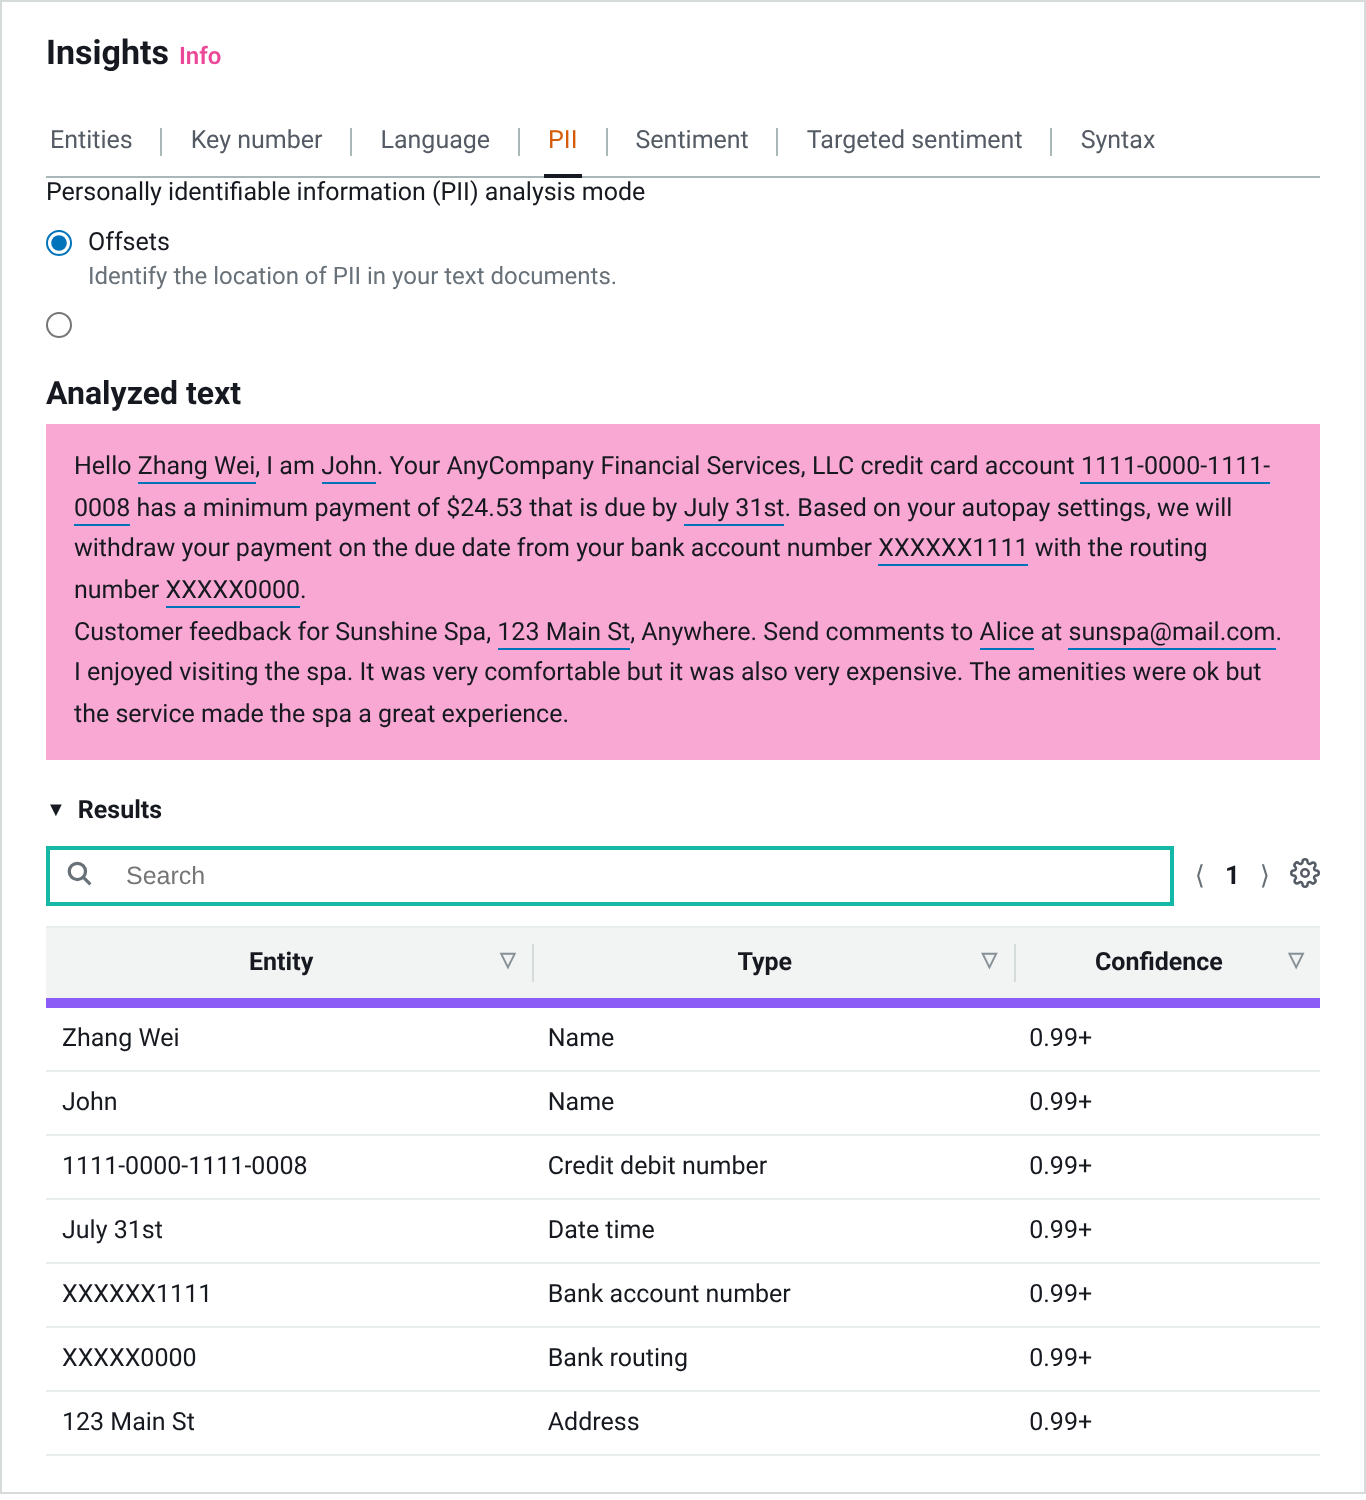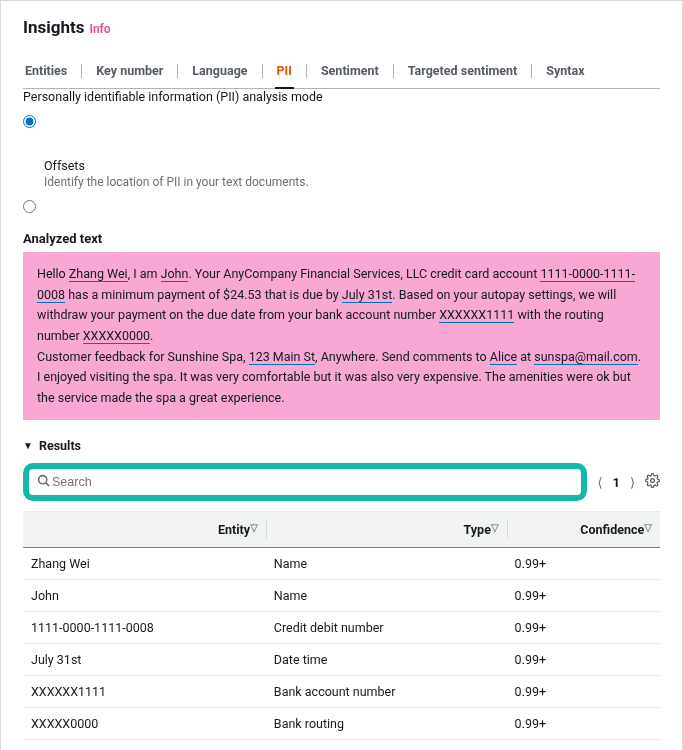--- a/index.html
+++ b/index.html
@@ -3,44 +3,44 @@
 <meta charset="utf-8">
 <style>
 * { box-sizing: border-box; margin: 0; padding: 0; }
 body { font-family: -apple-system, BlinkMacSystemFont, "Segoe UI", Roboto, Helvetica, Arial, sans-serif; background: #fff; color: #16191f; font-size: 13px; }
 .container { width: 683px; border: 1px solid #d5dbdb; background: #fff; }
 .header { padding: 16px 22px 10px; display: flex; align-items: baseline; gap: 5px; }
 .header h1 { font-size: 17px; font-weight: 700; }
 .header a { color: #ec4899; font-size: 12px; font-weight: 600; text-decoration: none; }
 .body { padding: 0 22px 18px; }
 .tabs { display: flex; border-bottom: 1px solid #aab7b8; margin-top: 6px; }
-.tab { padding: 10px 2px; margin: 0 12px; font-size: 12.5px; color: #545b64; cursor: pointer; position: relative; font-weight: 700; }
+.tab { padding: 10px 2px; margin: 0 12px; font-size: 12.5px; color: #545b64; cursor: pointer; position: relative; font-weight: 400; }
 .tab:first-child { margin-left: 0; }
 .tab-sep { width: 1px; background: #aab7b8; height: 14px; margin-top: 11px; }
 .tab.active { color: #d45b07; }
 .tab.active::after { content:""; position:absolute; left:0; right:0; bottom:-1px; height:2px; background:#16191f; }
 .section { font-size: 12.5px; color: #16191f; }
 .radio-row { display:flex; align-items:flex-start; gap:8px; margin-top:10px; }
 .radio-row input { accent-color:#0073bb; margin-top:1px; }
-.radio-label { font-size:12.5px; font-weight:400;margin-top:44px; }
+.radio-label { font-size:12.5px; font-weight:400; }
 .radio-desc { font-size:12px; color:#687078; margin-top:2px; }
-.subhead { font-weight:700; font-size:13px; margin-top:18px; }
+.subhead { font-weight:700; font-size:16px; margin-top:18px; }
 .analyzed-box { background:#f9a8d4; padding:12px 14px; margin-top:6px; font-size:12.5px; line-height:1.65; color:#16191f; }
 .pii { border-bottom:1px solid #0073bb; }
 .results-head { display:flex; align-items:center; gap:6px; margin-top:18px; font-weight:700; font-size:12.5px; cursor:pointer; }
 .caret { font-size:10px; }
 .toolbar { display:flex; align-items:center; gap:10px; margin-top:10px; }
-.search { flex:1; display:flex; align-items:center; border:6px solid #14b8a6; border-radius:10px; padding:5px 8px; gap:2px; }
+.search { flex:1; display:flex; align-items:center; border:2px solid #14b8a6; border-radius:0; padding:5px 8px; gap:17px; }
 .search input { border:none; outline:none; flex:1; font-size:12.5px; background:transparent; }
 .search-icon { color:#687078; font-size:12px; }
 .pager { display:flex; align-items:center; gap:10px; color:#687078; font-size:13px; }
 .pager b { color:#16191f; font-weight:700; }
 .pager-btn, .gear-btn { cursor:pointer; color:#687078; }
 table { width:100%; border-collapse:collapse; margin-top:10px; }
-th { text-align:right; font-size:12.5px; font-weight:700; padding:10px 8px; background:#f2f3f3; border-top:1px solid #eaeded; border-bottom:1px solid #8b5cf6; color:#16191f; position:relative; }
+th { text-align:center; font-size:12.5px; font-weight:700; padding:10px 8px; background:#f2f3f3; border-top:1px solid #eaeded; border-bottom:5px solid #8b5cf6; color:#16191f; position:relative; }
 th:not(:first-child)::before { content:""; position:absolute; left:0; top:8px; bottom:8px; width:1px; background:#d5dbdb; }
 .sort-caret { float:right; color:#879196; font-size:10px; }
 td { font-size:12.5px; padding:8px 8px; border-bottom:1px solid #eaeded; color:#16191f; }
 </style>
 </head>
 <body>
 
 <div class="container">
   <div class="header">
     <h1>Insights</h1>

